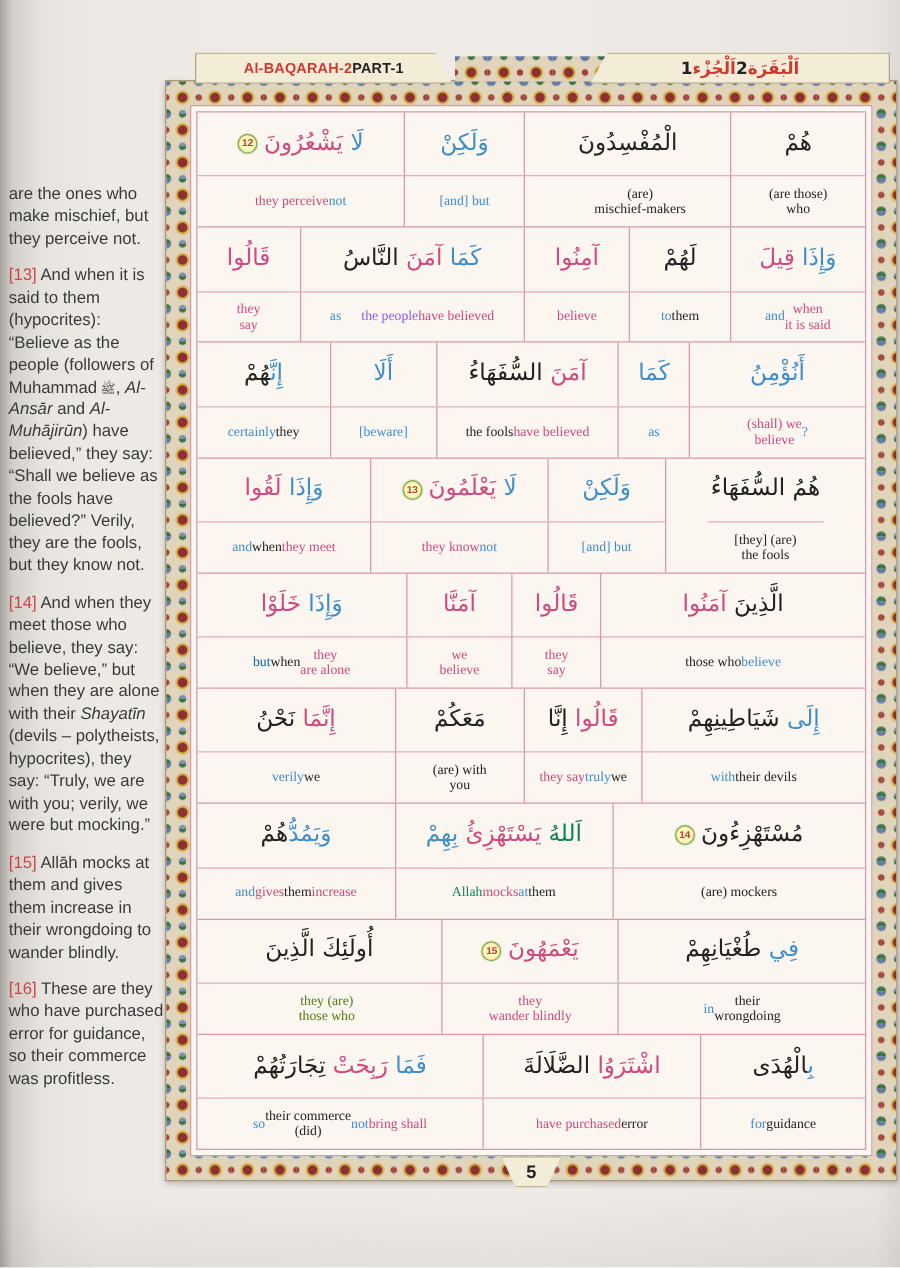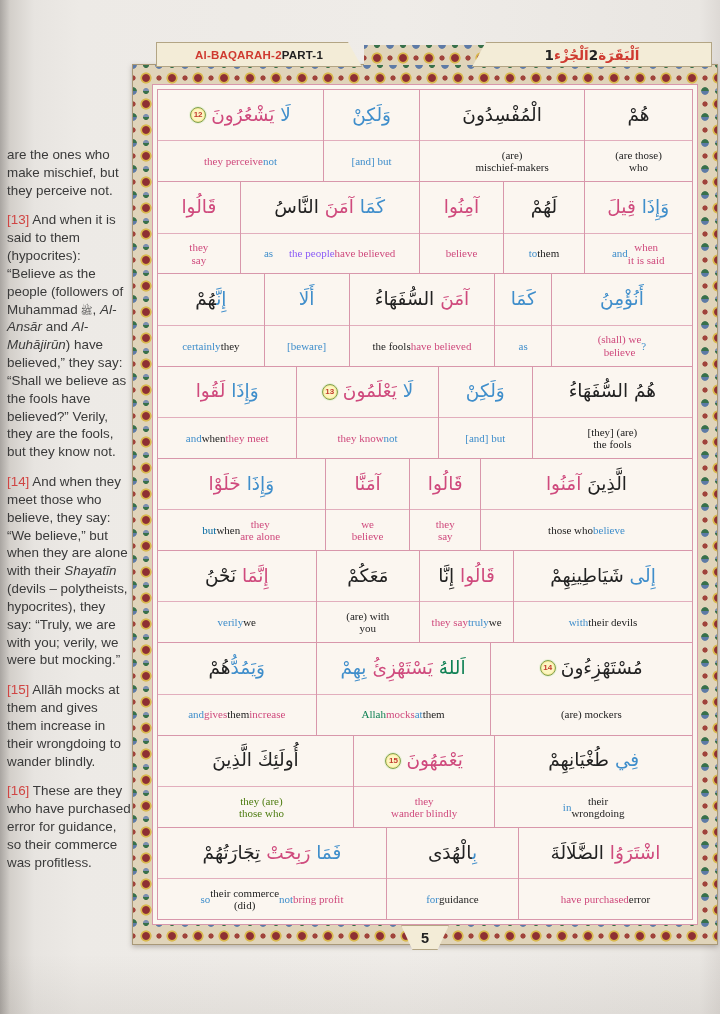--- a/index.html
+++ b/index.html
@@ -219,21 +219,21 @@
                   <span class="badge">13</span>
                 </div>
                 <div class="cell-en"><span style="color: rgb(207, 74, 125);">they know </span><span style="color: rgb(63, 142, 203);">not</span></div>
               </div>
               <div class="wcell" style="width: 17.6%;">
                 <div class="cell-ar">
                   <span><span style="color: rgb(63, 142, 203);">وَلَكِنْ</span></span>
                 </div>
                 <div class="cell-en"><span style="color: rgb(63, 142, 203);">[and] but</span></div>
               </div>
-              <div class="wcell" style="width: 30%;">
+              <div class="wcell" style="width: 30%; align-items: center;">
                 <div class="cell-ar">
                   <span><span style="color: rgb(34, 34, 34);">هُمُ السُّفَهَاءُ</span></span>
                 </div>
                 <div class="cell-en"><span style="color: rgb(34, 34, 34);">[they] (are)
 the fools</span></div>
               </div>
             </div>
             <div class="wrow">
               <div class="wcell" style="width: 31.2%;">
                 <div class="cell-ar">
@@ -336,34 +336,34 @@
                 <div class="cell-en"><span style="color: rgb(63, 142, 203);">in </span><span style="color: rgb(34, 34, 34);">their
 wrongdoing</span></div>
               </div>
             </div>
             <div class="wrow">
               <div class="wcell" style="width: 42.7%;">
                 <div class="cell-ar">
                   <span><span style="color: rgb(63, 142, 203);">فَمَا </span><span style="color: rgb(207, 74, 125);">رَبِحَتْ </span><span style="color: rgb(34, 34, 34);">تِجَارَتُهُمْ</span></span>
                 </div>
                 <div class="cell-en"><span style="color: rgb(63, 142, 203);">so </span><span style="color: rgb(34, 34, 34);">their commerce
-(did) </span><span style="color: rgb(63, 142, 203);">not </span><span style="color: rgb(207, 74, 125);">bring profit</span></div>
-              </div>
-              <div class="wcell" style="width: 24.7%;">
-                <div class="cell-ar">
-                  <span><span style="color: rgb(63, 142, 203);">بِ‍</span><span style="color: rgb(34, 34, 34);">‍الْهُدَى</span></span>
-                </div>
-                <div class="cell-en"><span style="color: rgb(63, 142, 203);">for </span><span style="color: rgb(34, 34, 34);">guidance</span></div>
+(did) </span><span style="color: rgb(63, 142, 203);">not </span><span style="color: rgb(207, 74, 125);">bring shall</span></div>
               </div>
               <div class="wcell" style="width: 32.6%;">
                 <div class="cell-ar">
                   <span><span style="color: rgb(207, 74, 125);">اشْتَرَوُا </span><span style="color: rgb(34, 34, 34);">الضَّلَالَةَ</span></span>
                 </div>
                 <div class="cell-en"><span style="color: rgb(207, 74, 125);">have purchased
 </span><span style="color: rgb(34, 34, 34);">error</span></div>
+              </div>
+              <div class="wcell" style="width: 24.7%;">
+                <div class="cell-ar">
+                  <span><span style="color: rgb(63, 142, 203);">بِ‍</span><span style="color: rgb(34, 34, 34);">‍الْهُدَى</span></span>
+                </div>
+                <div class="cell-en"><span style="color: rgb(63, 142, 203);">for </span><span style="color: rgb(34, 34, 34);">guidance</span></div>
               </div>
             </div>
           </div>
       </div>
     </div>
 
     <div class="pagenum-tab">
       <span>5</span>
     </div>
   </div>

